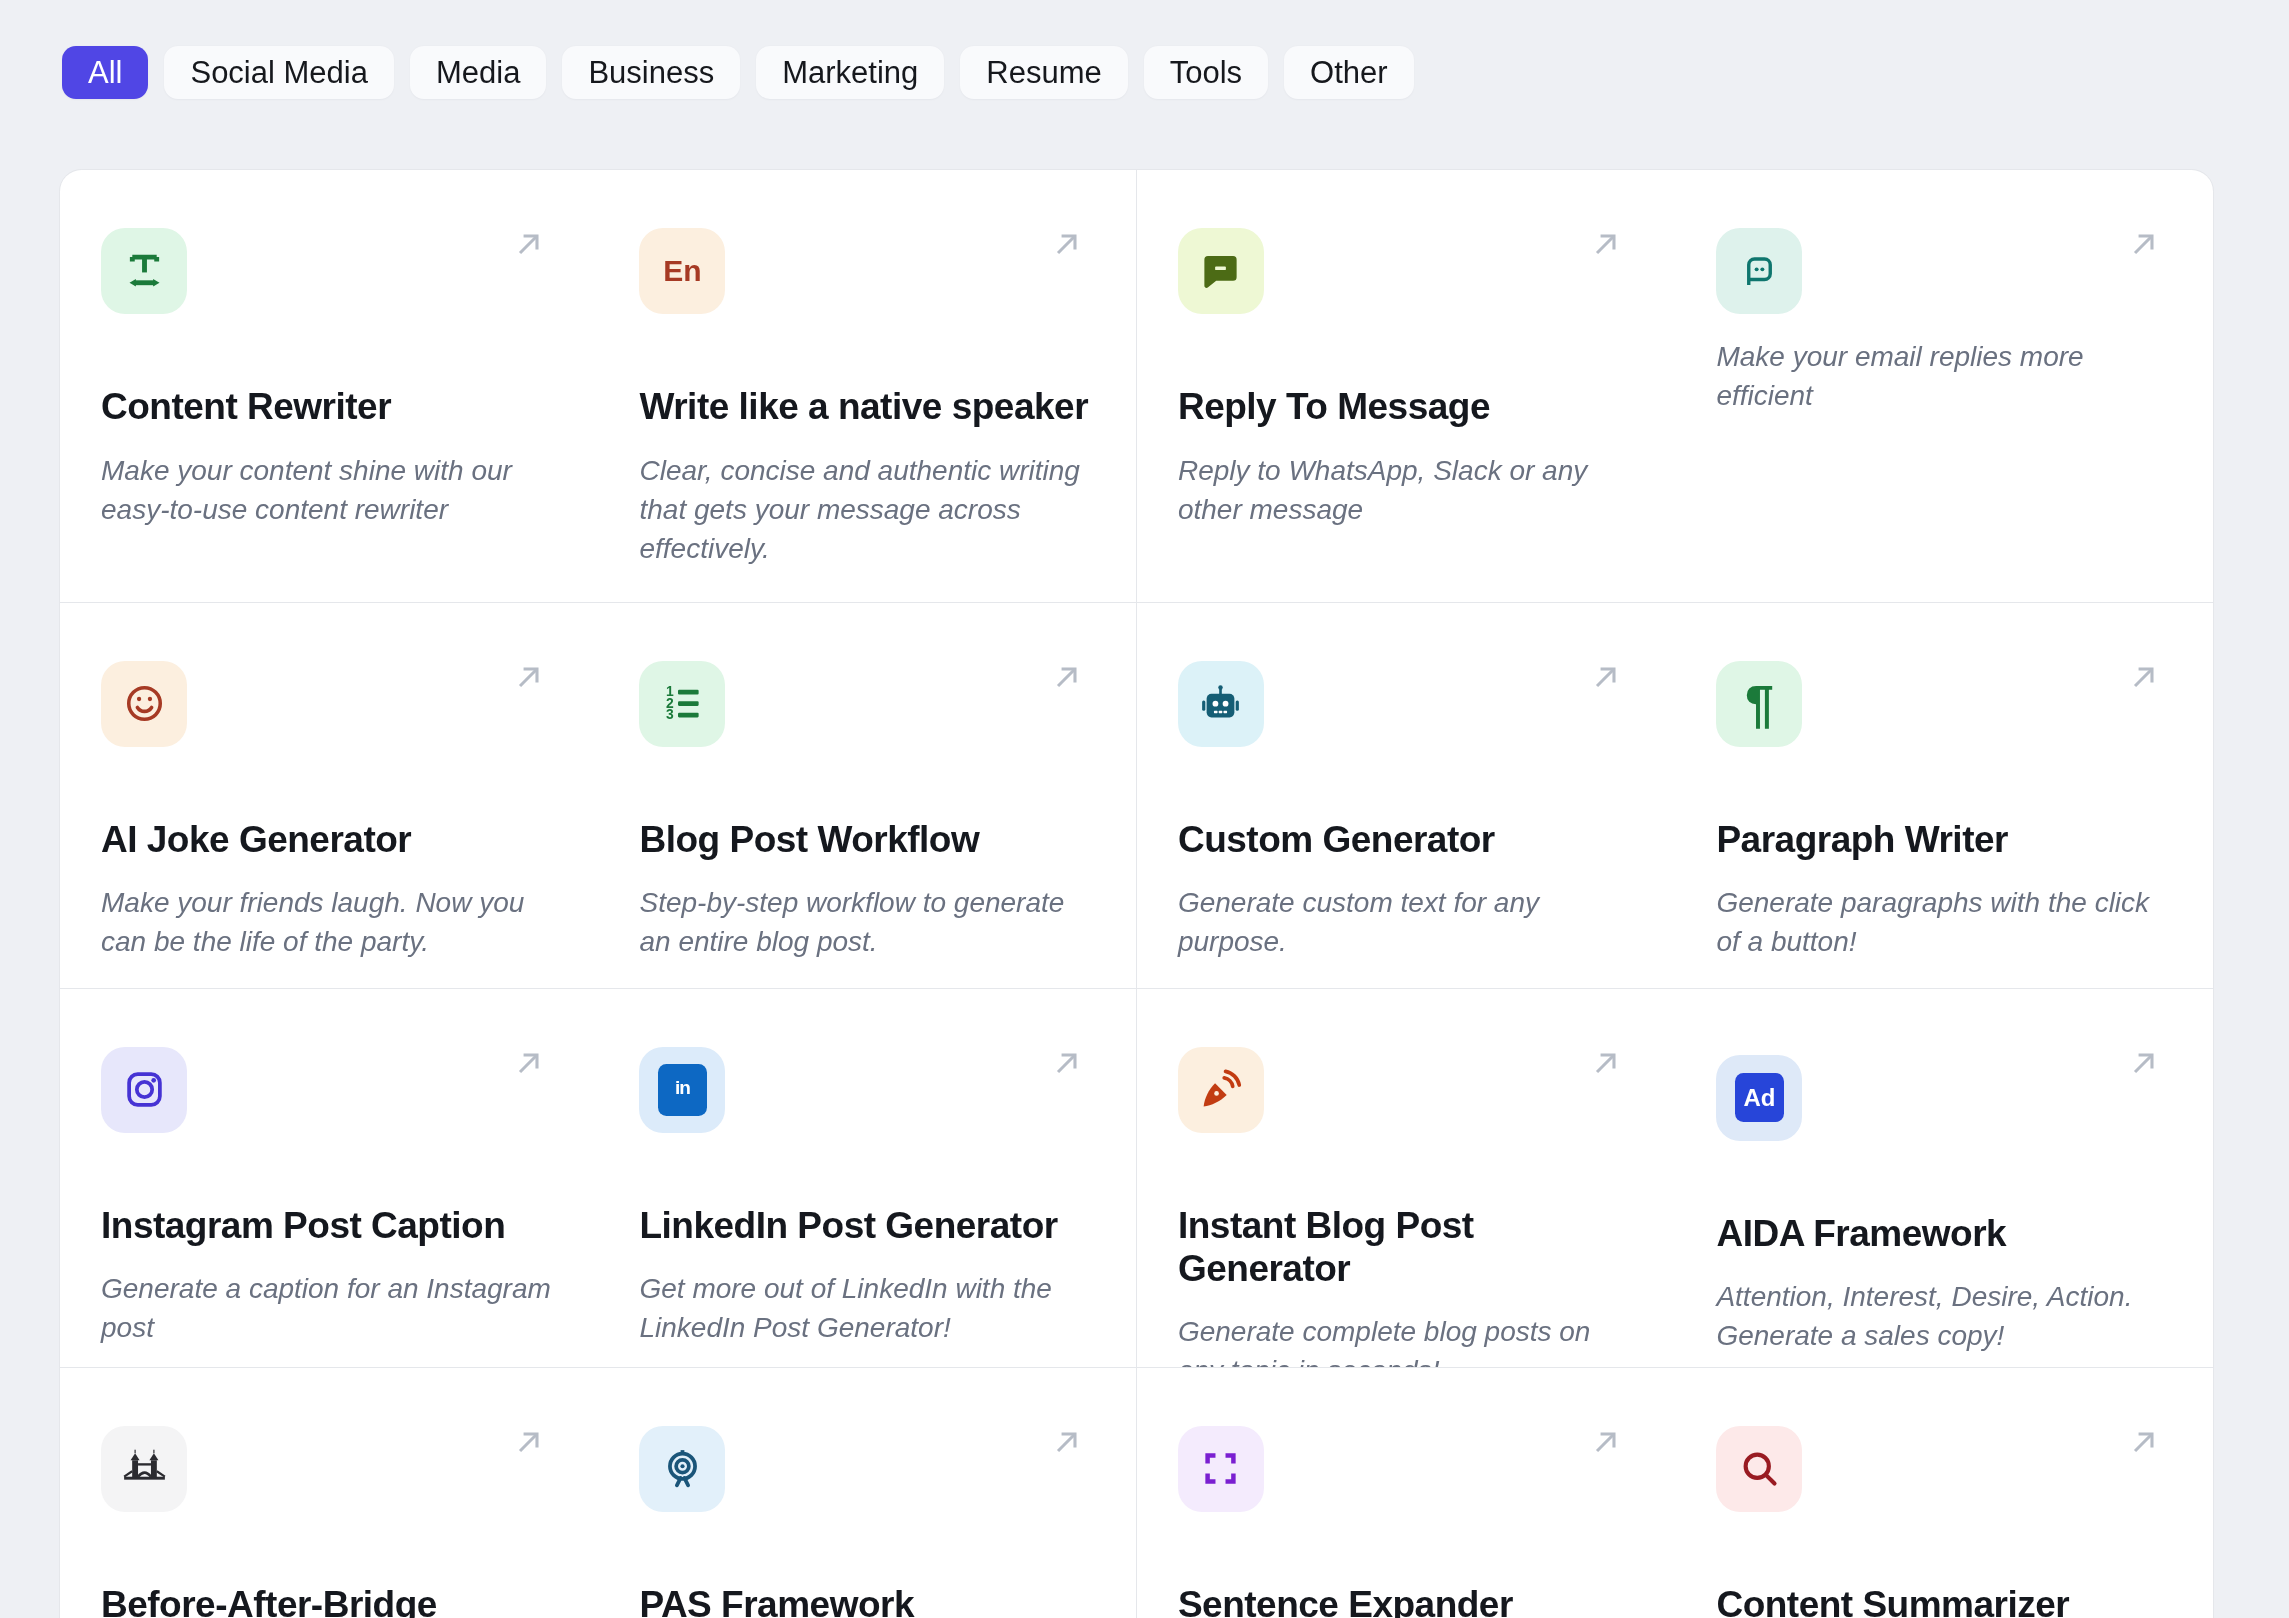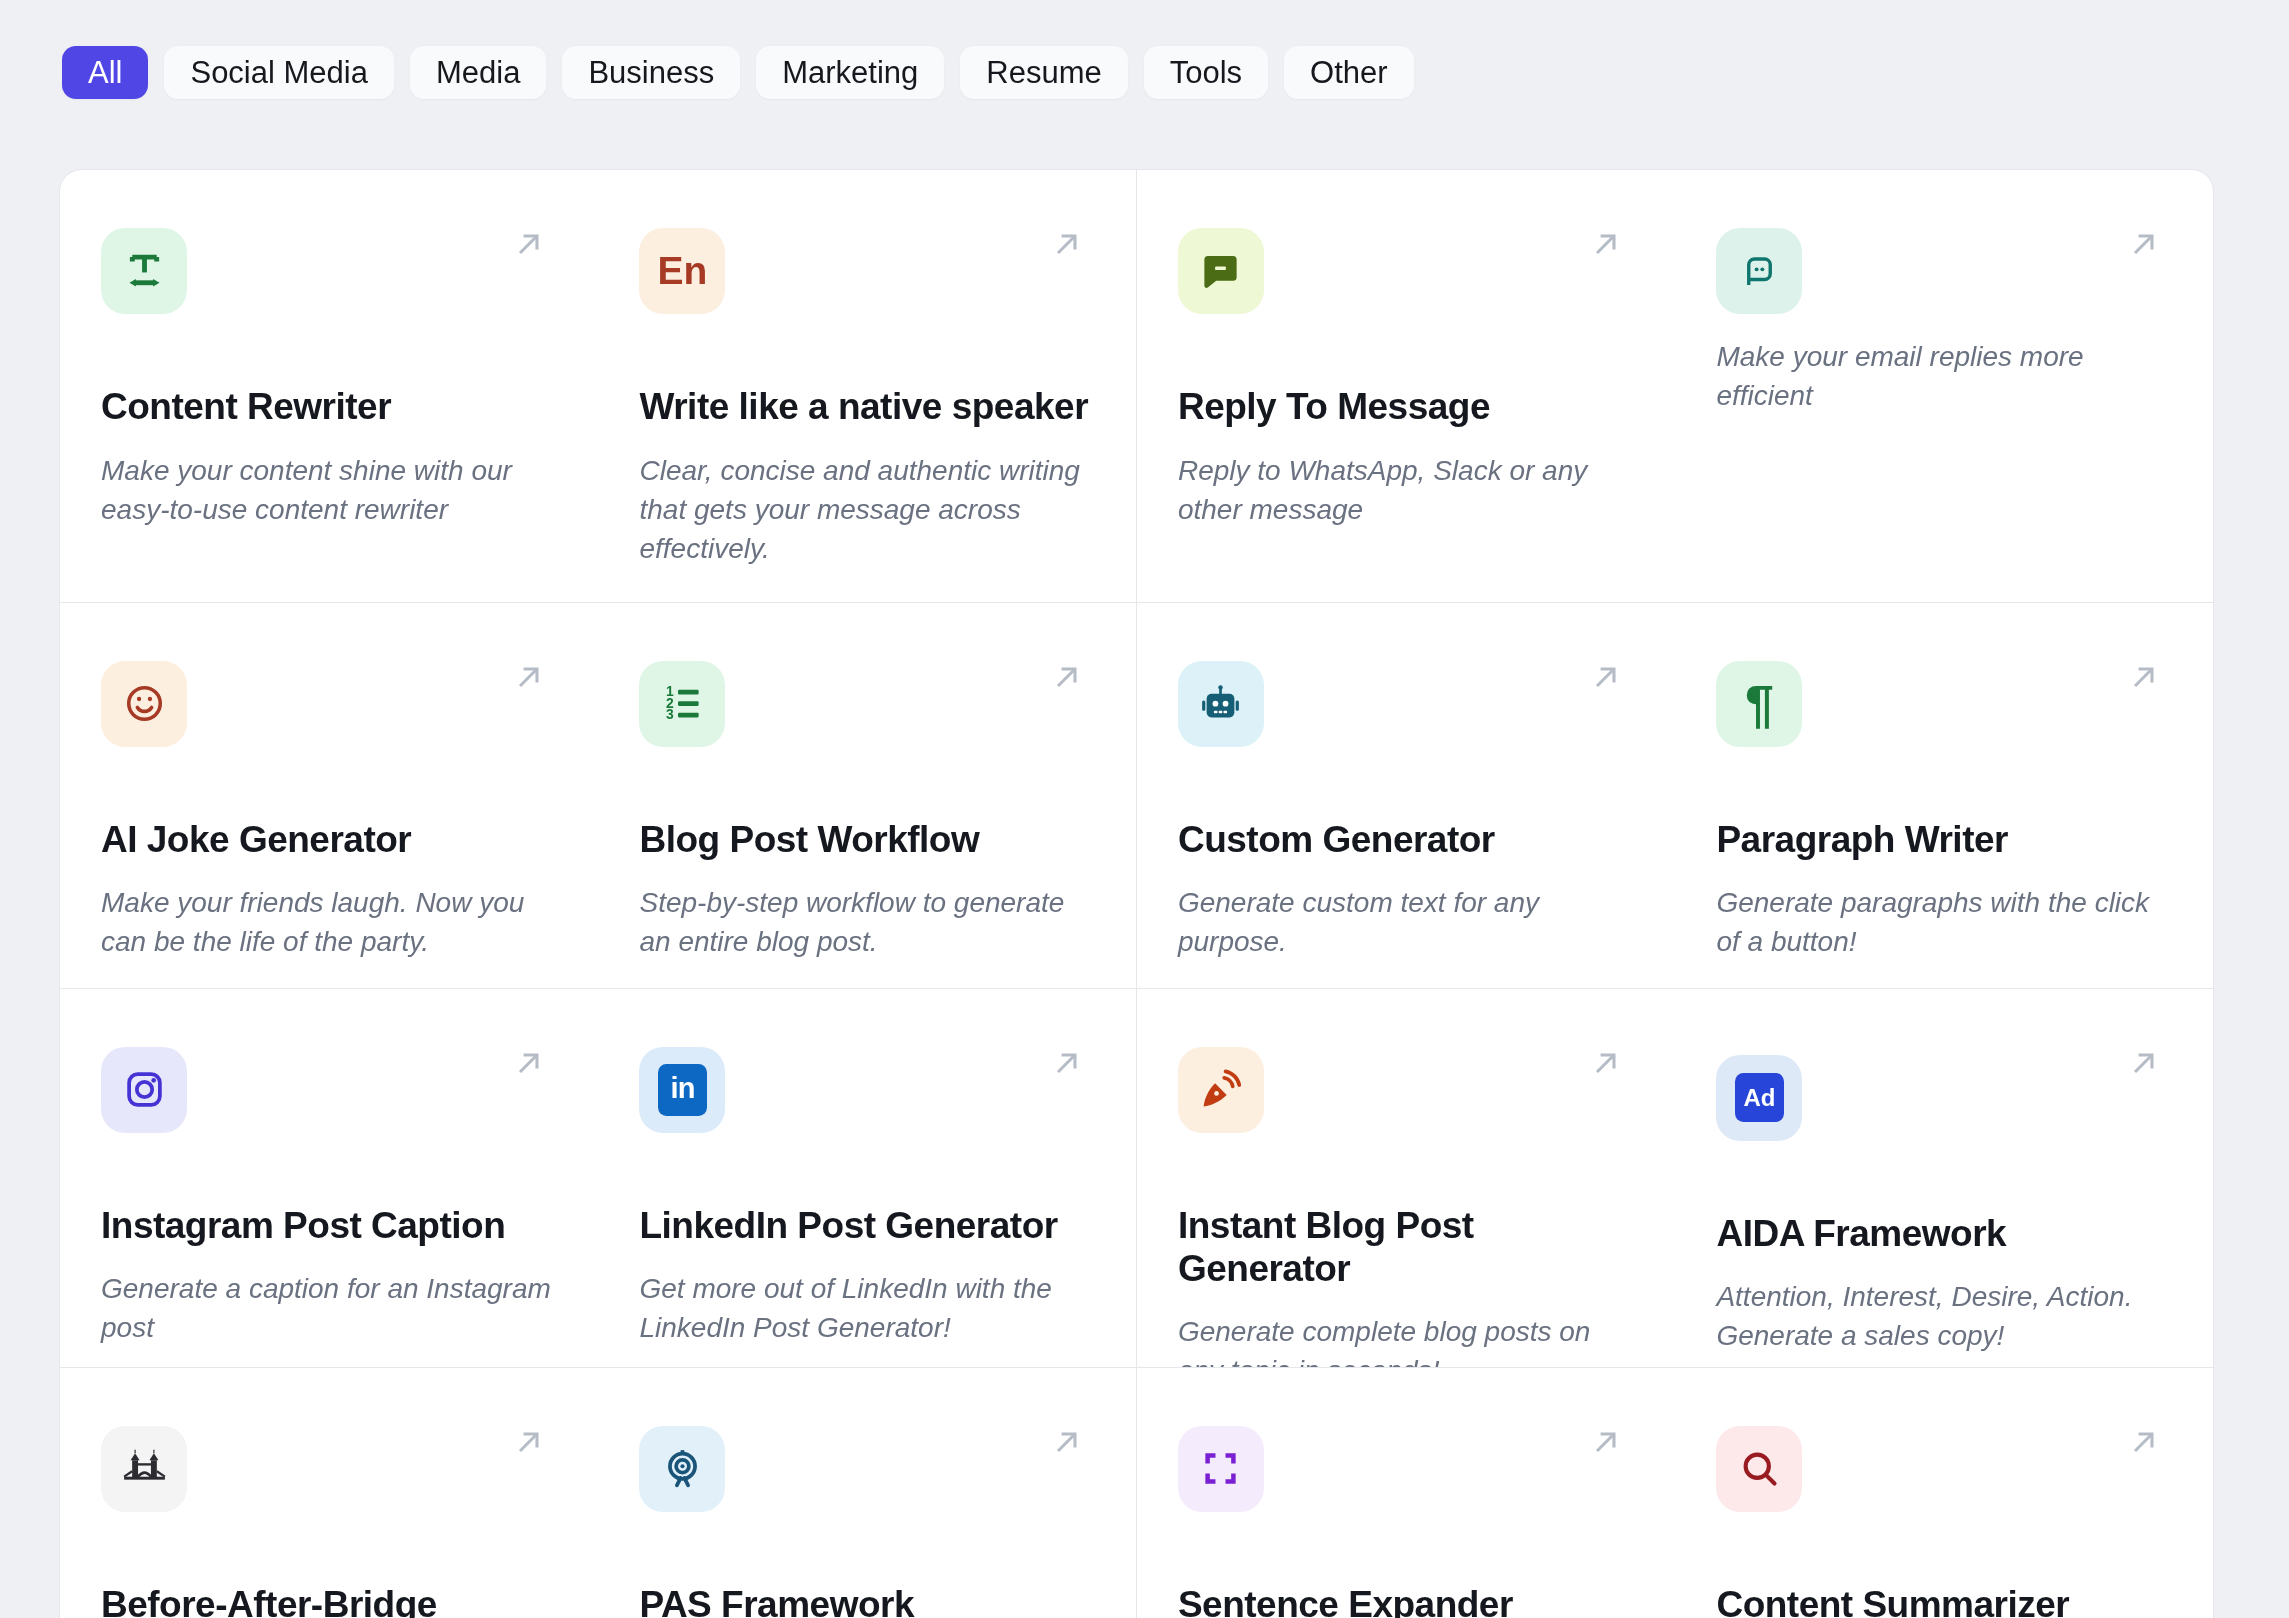--- a/index.html
+++ b/index.html
@@ -59,23 +59,23 @@
     width:86px;height:86px;
     border-radius:24px;
     display:flex;align-items:center;justify-content:center;
   }
   .icon-tile svg{display:block;}
   .badge{
     width:49px;height:49px;border-radius:8.4px;
     display:flex;align-items:center;justify-content:center;
     color:#fff;font-weight:700;
   }
-  .badge.in{font-size:29px;letter-spacing:-0.9px;padding-bottom:2.8px;}
+  .badge.in{font-size:19px;letter-spacing:-0.9px;padding-bottom:2.8px;}
   .badge.ad{font-size:24px;}
-  .glyph-text{font-size:39px;font-weight:700;}
+  .glyph-text{font-size:30px;font-weight:700;}
   .pilcrow{font-size:52px;font-weight:700;line-height:1;}
   .card-arrow{
     position:absolute;top:56px;right:51px;
     width:37px;height:37px;
     color:#b6bcc6;
   }
   .card-title{
     margin:71px 0 0 0;
     font-size:37px;line-height:43px;
     font-weight:700;

